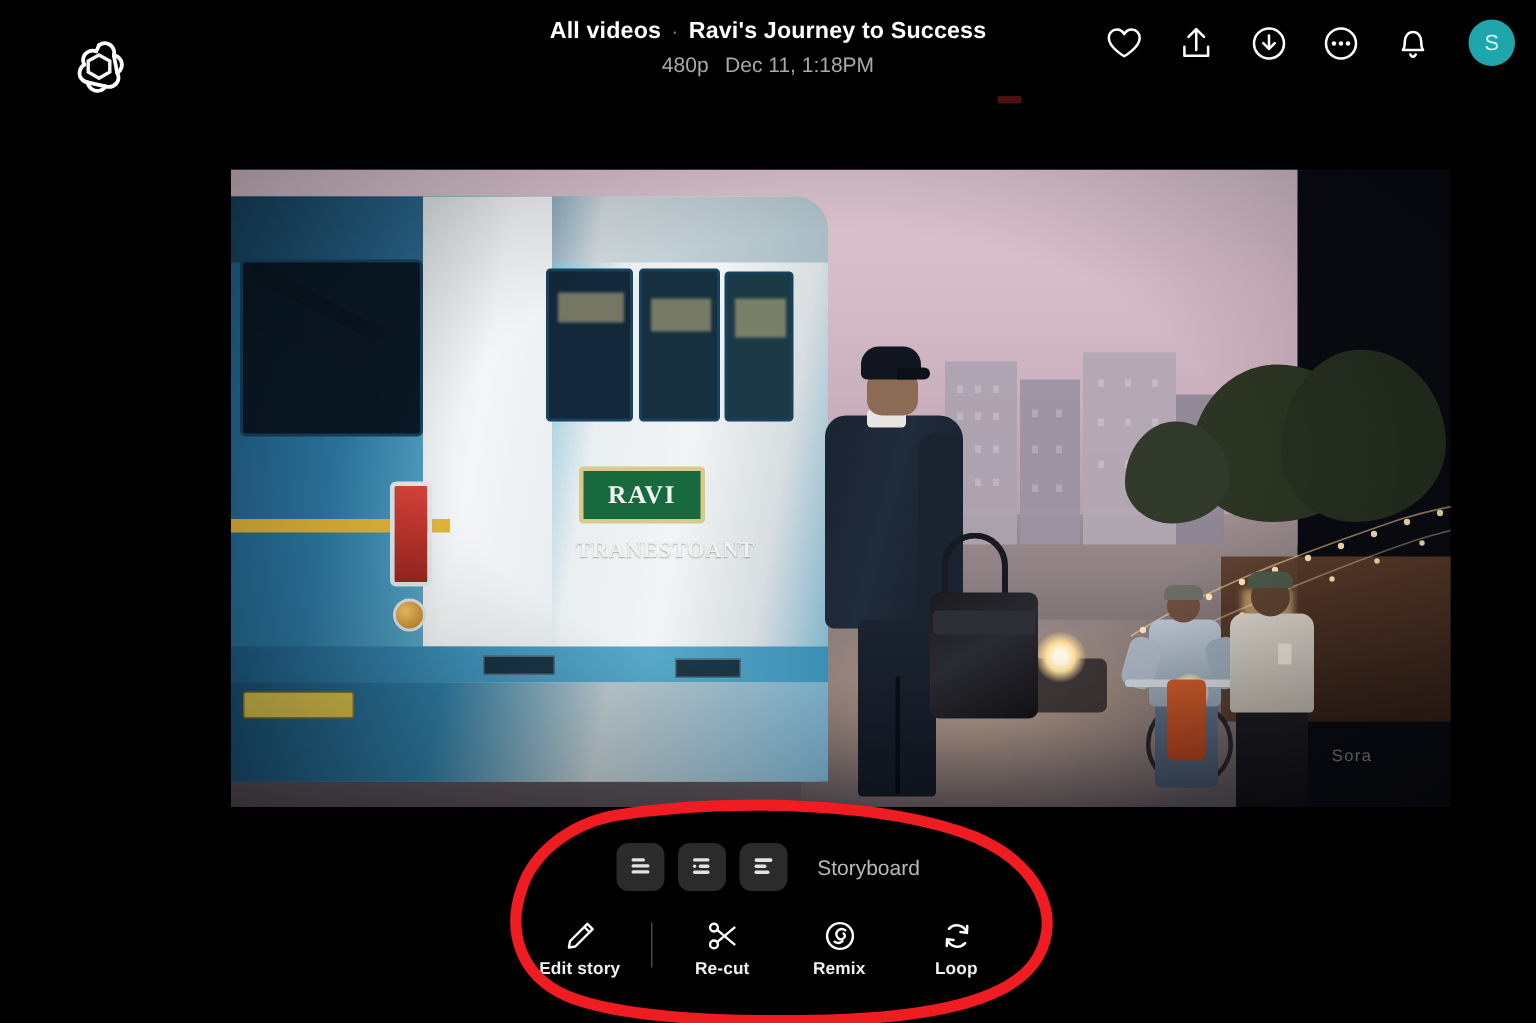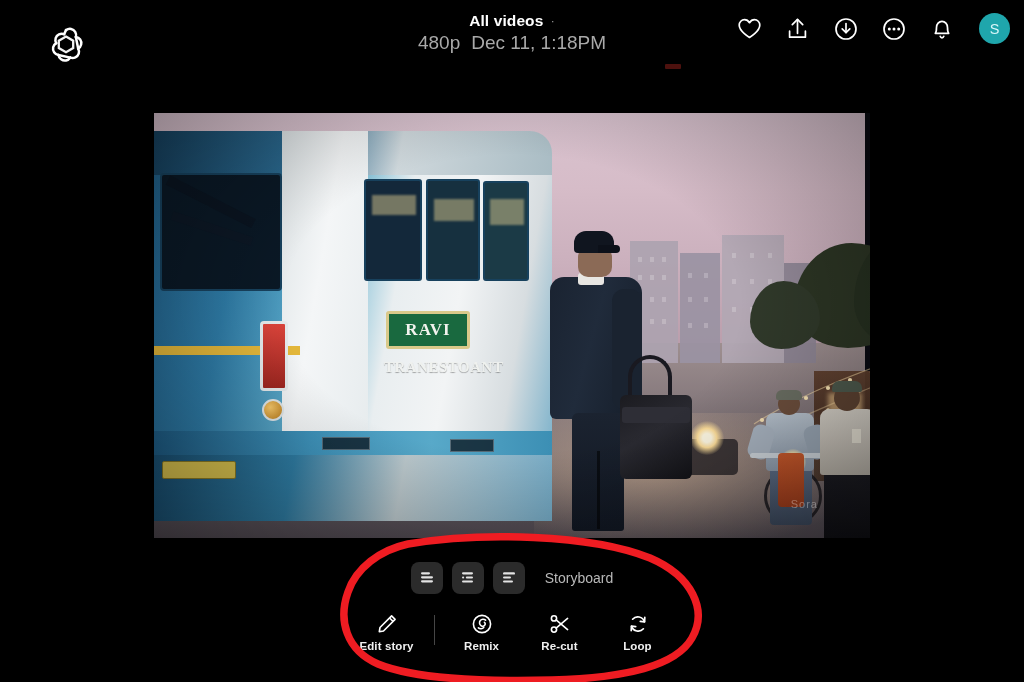--- a/index.html
+++ b/index.html
@@ -26,21 +26,21 @@
   }
   .title-line {
     font-size: 15.5px; font-weight: bold; color: #ffffff;
     letter-spacing: .1px; line-height: 20px;
     display: flex; justify-content: center; align-items: center; gap: 7px;
   }
   .crumb-all { color: #ffffff; pointer-events: auto; cursor: pointer; }
   .crumb-sep { color: #8e8e8e; font-weight: normal; font-size: 13px; }
   .crumb-title { color: #ffffff; pointer-events: auto; }
   .meta-line {
-    margin-top: 3px; font-size: 19px; color: #a9a9a9; font-weight: normal;
+    margin-top: 3px; font-size: 14px; color: #a9a9a9; font-weight: normal;
     line-height: 18px; display: flex; justify-content: center; gap: 11px;
   }
 
   .header-actions {
     position: absolute; right: 14px; top: 13px;
     display: flex; align-items: center; gap: 23px;
   }
   .hicon {
     width: 25px; height: 25px; display: flex; align-items: center; justify-content: center;
     cursor: pointer; color: #ffffff;
@@ -56,21 +56,21 @@
 
   .red-artifact {
     position: absolute; left: 665px; top: 64px;
     width: 16px; height: 5px; background: #5a1410; border-radius: 1px;
     opacity: .85;
   }
 
   
   .video-wrap {
     position: absolute; left: 154px; top: 113px;
-    width: 716px; height: 425px; overflow: hidden; background: #0a0b12;
+    width: 813px; height: 425px; overflow: hidden; background: #0a0b12;
   }
   .video-stage { position: absolute; inset: 0; }
 
   
   .sky {
     position: absolute; left: 0; top: 0; width: 711px; height: 250px;
     background: linear-gradient(180deg, #d9c3cf 0%, #d6bcc8 30%, #cbb0bd 60%, #b79aa8 100%);
   }
   .ground {
     position: absolute; left: 0; top: 230px; width: 711px; height: 195px;
@@ -381,20 +381,21 @@
         <g stroke="#ffffff" stroke-width="2.4" stroke-linecap="round" fill="none" opacity="0.95">
           <path d="M24 16.3 31.5 20.6 31.5 28.2 24 32.5 16.5 28.2 16.5 20.6 Z"></path>
         </g>
       </svg>
     </div>
 
     <div class="title-block">
       <div class="title-line">
         <span class="crumb-all">All videos</span>
         <span class="crumb-sep">·</span>
+        <span class="crumb-title">Ravi's Journey to Success</span>
       </div>
       <div class="meta-line">
         <span>480p</span>
         <span>Dec 11, 1:18PM</span>
       </div>
     </div>
 
     <div class="header-actions">
 
       <div class="hicon">
@@ -651,38 +652,38 @@
         </svg>
       </span>
       <span class="tool-label">Edit story</span>
     </div>
 
     <div class="tool-sep"></div>
 
     <div class="tool">
       <span>
         <svg width="22" height="22" viewBox="0 0 22 22" fill="none">
-          <circle cx="11" cy="11" r="8.6" stroke="#ffffff" stroke-width="1.6"></circle>
-          <path d="M14.6 7.2C13.1 5.9 10.6 6 9.3 7.6 8 9.2 8.4 11.5 10 12.6 11.3 13.5 13 13.2 13.8 12.1 14.5 11.2 14.3 9.9 13.4 9.3" stroke="#ffffff" stroke-width="1.6" stroke-linecap="round"></path>
-          <path d="M7.4 14.8C8.9 16.1 11.4 16 12.7 14.4" stroke="#ffffff" stroke-width="1.6" stroke-linecap="round"></path>
-        </svg>
-      </span>
-      <span class="tool-label">Remix</span>
-    </div>
-
-    <div class="tool">
-      <span>
-        <svg width="22" height="22" viewBox="0 0 22 22" fill="none">
           <circle cx="5" cy="16.6" r="2.6" stroke="#ffffff" stroke-width="1.6"></circle>
           <circle cx="5" cy="5.4" r="2.6" stroke="#ffffff" stroke-width="1.6"></circle>
           <path d="M7.1 6.9 18.6 16.6" stroke="#ffffff" stroke-width="1.6" stroke-linecap="round"></path>
           <path d="M7.1 15.1 18.6 5.4" stroke="#ffffff" stroke-width="1.6" stroke-linecap="round"></path>
         </svg>
       </span>
       <span class="tool-label">Re-cut</span>
+    </div>
+
+    <div class="tool">
+      <span>
+        <svg width="22" height="22" viewBox="0 0 22 22" fill="none">
+          <circle cx="11" cy="11" r="8.6" stroke="#ffffff" stroke-width="1.6"></circle>
+          <path d="M14.6 7.2C13.1 5.9 10.6 6 9.3 7.6 8 9.2 8.4 11.5 10 12.6 11.3 13.5 13 13.2 13.8 12.1 14.5 11.2 14.3 9.9 13.4 9.3" stroke="#ffffff" stroke-width="1.6" stroke-linecap="round"></path>
+          <path d="M7.4 14.8C8.9 16.1 11.4 16 12.7 14.4" stroke="#ffffff" stroke-width="1.6" stroke-linecap="round"></path>
+        </svg>
+      </span>
+      <span class="tool-label">Remix</span>
     </div>
 
 
     <div class="tool">
       <span>
         <svg width="22" height="22" viewBox="0 0 22 22" fill="none">
           <path d="M17.4 8.6A7 7 0 0 0 5.6 6.2" stroke="#ffffff" stroke-width="1.7" stroke-linecap="round"></path>
           <path d="M4.6 13.4a7 7 0 0 0 11.8 2.4" stroke="#ffffff" stroke-width="1.7" stroke-linecap="round"></path>
           <path d="M17.8 4.4 17.6 8.9 13.3 8.3" stroke="#ffffff" stroke-width="1.7" stroke-linecap="round" stroke-linejoin="round"></path>
           <path d="M4.2 17.6 4.4 13.1 8.7 13.7" stroke="#ffffff" stroke-width="1.7" stroke-linecap="round" stroke-linejoin="round"></path>

